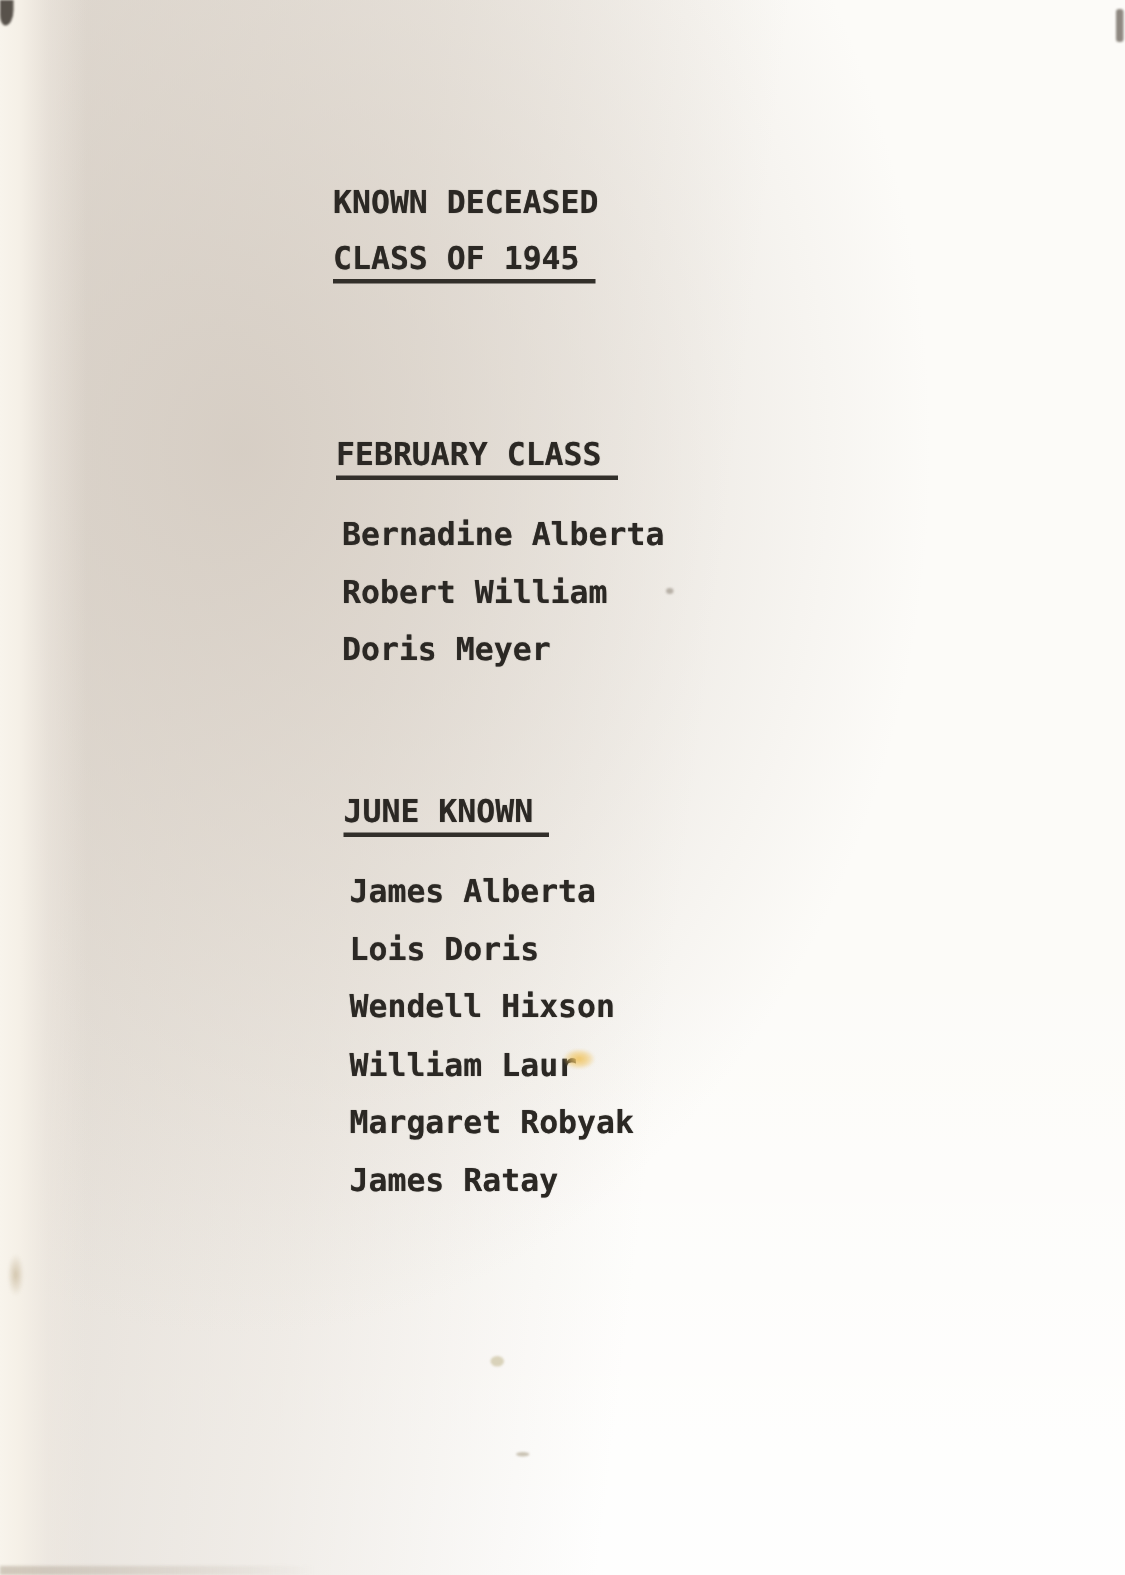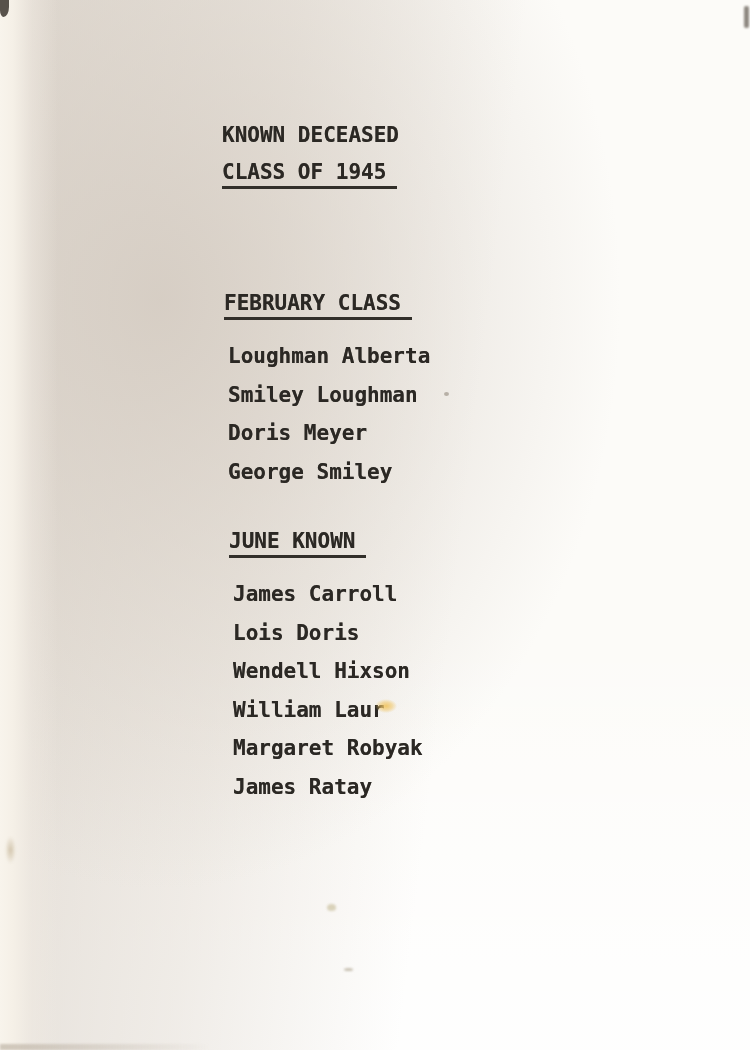--- a/index.html
+++ b/index.html
@@ -126,33 +126,32 @@
     <div>
       <span class="line underlined">CLASS OF 1945</span>
     </div>
   </div>
 
   <div class="section section-feb">
     <div>
       <span class="line underlined">FEBRUARY CLASS</span>
     </div>
     <div class="names">
-        <div class="line">Loughman Alberta</div>
-        <div class="line">Smiley Loughman</div>
+        <div class="line">Bernadine Alberta</div>
+        <div class="line">Robert William</div>
         <div class="line">Doris Meyer</div>
-        <div class="line">George Smiley</div>
       </div>
   </div>
 
   <div class="section section-june">
     <div>
       <span class="line underlined">JUNE KNOWN</span>
     </div>
     <div class="names">
-        <div class="line">James Carroll</div>
+        <div class="line">James Alberta</div>
         <div class="line">Lois Doris</div>
         <div class="line">Wendell Hixson</div>
         <div class="line">William Laur</div>
         <div class="line">Margaret Robyak</div>
         <div class="line">James Ratay</div>
       </div>
   </div>
 
 </div>
 

